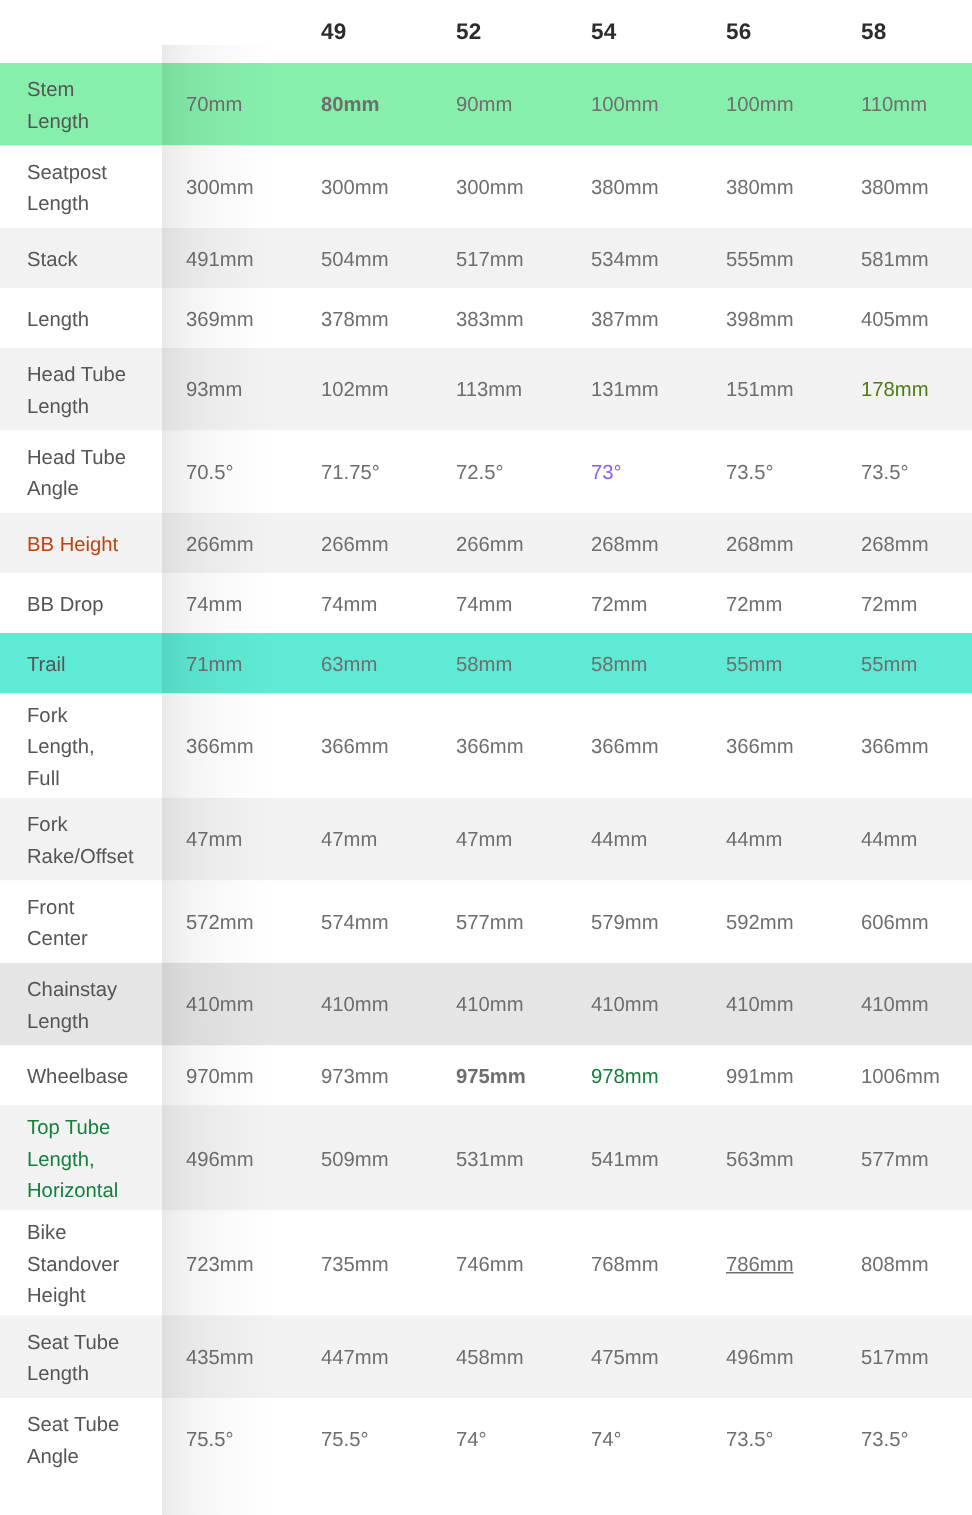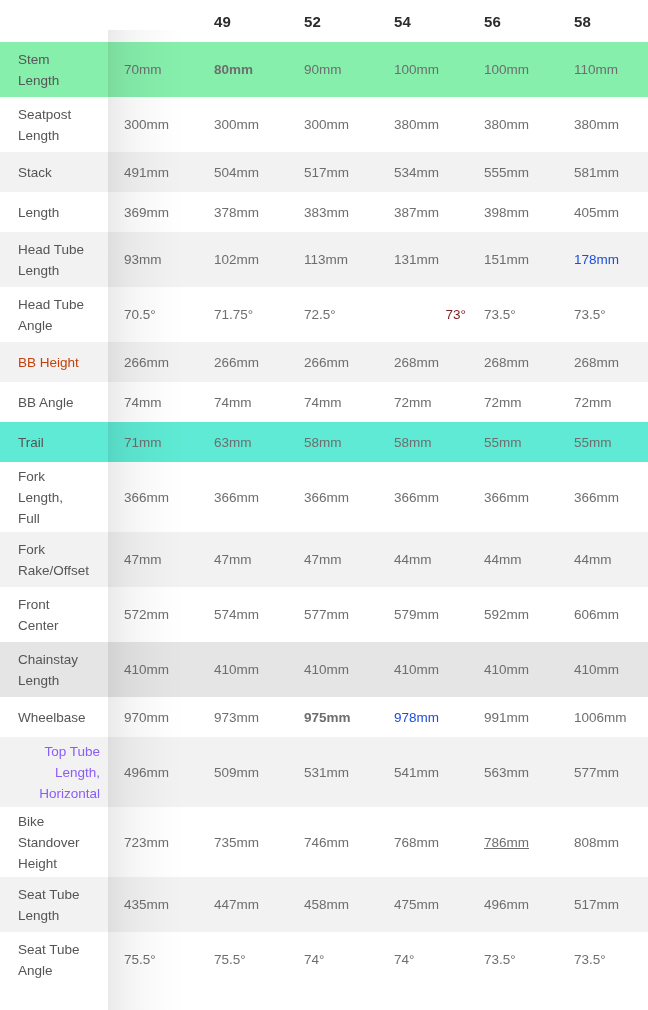--- a/index.html
+++ b/index.html
@@ -201,48 +201,48 @@
         <tr class="lines-2 striped" style="background: rgb(242, 242, 242);">
           <td class="cell-label" style="color: rgb(85, 85, 85);">
             <span class="label-line">Head Tube</span>
             <span class="label-line">Length</span>
           </td>
           <td class="cell-value" style="color: rgb(110, 110, 110);">93mm</td>
           <td class="cell-value" style="color: rgb(110, 110, 110);">102mm</td>
           <td class="cell-value" style="color: rgb(110, 110, 110);">113mm</td>
           <td class="cell-value" style="color: rgb(110, 110, 110);">131mm</td>
           <td class="cell-value" style="color: rgb(110, 110, 110);">151mm</td>
-          <td class="cell-value" style="color: #1d4ed8;">178mm</td>
+          <td class="cell-value" style="color: #4d7c0f;">178mm</td>
         </tr>
         <tr class="lines-2">
           <td class="cell-label" style="color: rgb(85, 85, 85);">
             <span class="label-line">Head Tube</span>
             <span class="label-line">Angle</span>
           </td>
           <td class="cell-value" style="color: rgb(110, 110, 110);">70.5°</td>
           <td class="cell-value" style="color: rgb(110, 110, 110);">71.75°</td>
           <td class="cell-value" style="color: rgb(110, 110, 110);">72.5°</td>
-          <td class="cell-value" style="color: #7f1d1d; text-align: right;">73°</td>
+          <td class="cell-value" style="color: #8b5cf6;">73°</td>
           <td class="cell-value" style="color: rgb(110, 110, 110);">73.5°</td>
           <td class="cell-value" style="color: rgb(110, 110, 110);">73.5°</td>
         </tr>
         <tr class="lines-1 striped" style="background: rgb(242, 242, 242);">
           <td class="cell-label" style="color: #c2410c;">
             <span class="label-line">BB Height</span>
           </td>
           <td class="cell-value" style="color: rgb(110, 110, 110);">266mm</td>
           <td class="cell-value" style="color: rgb(110, 110, 110);">266mm</td>
           <td class="cell-value" style="color: rgb(110, 110, 110);">266mm</td>
           <td class="cell-value" style="color: rgb(110, 110, 110);">268mm</td>
           <td class="cell-value" style="color: rgb(110, 110, 110);">268mm</td>
           <td class="cell-value" style="color: rgb(110, 110, 110);">268mm</td>
         </tr>
         <tr class="lines-1">
           <td class="cell-label" style="color: rgb(85, 85, 85);">
-            <span class="label-line">BB Angle</span>
+            <span class="label-line">BB Drop</span>
           </td>
           <td class="cell-value" style="color: rgb(110, 110, 110);">74mm</td>
           <td class="cell-value" style="color: rgb(110, 110, 110);">74mm</td>
           <td class="cell-value" style="color: rgb(110, 110, 110);">74mm</td>
           <td class="cell-value" style="color: rgb(110, 110, 110);">72mm</td>
           <td class="cell-value" style="color: rgb(110, 110, 110);">72mm</td>
           <td class="cell-value" style="color: rgb(110, 110, 110);">72mm</td>
         </tr>
         <tr class="lines-1 striped" style="background: #5eead4;">
           <td class="cell-label" style="color: rgb(85, 85, 85);">
@@ -304,26 +304,26 @@
           <td class="cell-value" style="color: rgb(110, 110, 110);">410mm</td>
           <td class="cell-value" style="color: rgb(110, 110, 110);">410mm</td>
         </tr>
         <tr class="lines-1">
           <td class="cell-label" style="color: rgb(85, 85, 85);">
             <span class="label-line">Wheelbase</span>
           </td>
           <td class="cell-value" style="color: rgb(110, 110, 110);">970mm</td>
           <td class="cell-value" style="color: rgb(110, 110, 110);">973mm</td>
           <td class="cell-value" style="color: rgb(110, 110, 110); font-weight: bold;">975mm</td>
-          <td class="cell-value" style="color: #1d4ed8;">978mm</td>
+          <td class="cell-value" style="color: #15803d;">978mm</td>
           <td class="cell-value" style="color: rgb(110, 110, 110);">991mm</td>
           <td class="cell-value" style="color: rgb(110, 110, 110);">1006mm</td>
         </tr>
         <tr class="lines-3 striped" style="background: rgb(242, 242, 242);">
-          <td class="cell-label" style="color: #8b5cf6; text-align: right;">
+          <td class="cell-label" style="color: #15803d;">
             <span class="label-line">Top Tube</span>
             <span class="label-line">Length,</span>
             <span class="label-line">Horizontal</span>
           </td>
           <td class="cell-value" style="color: rgb(110, 110, 110);">496mm</td>
           <td class="cell-value" style="color: rgb(110, 110, 110);">509mm</td>
           <td class="cell-value" style="color: rgb(110, 110, 110);">531mm</td>
           <td class="cell-value" style="color: rgb(110, 110, 110);">541mm</td>
           <td class="cell-value" style="color: rgb(110, 110, 110);">563mm</td>
           <td class="cell-value" style="color: rgb(110, 110, 110);">577mm</td>

